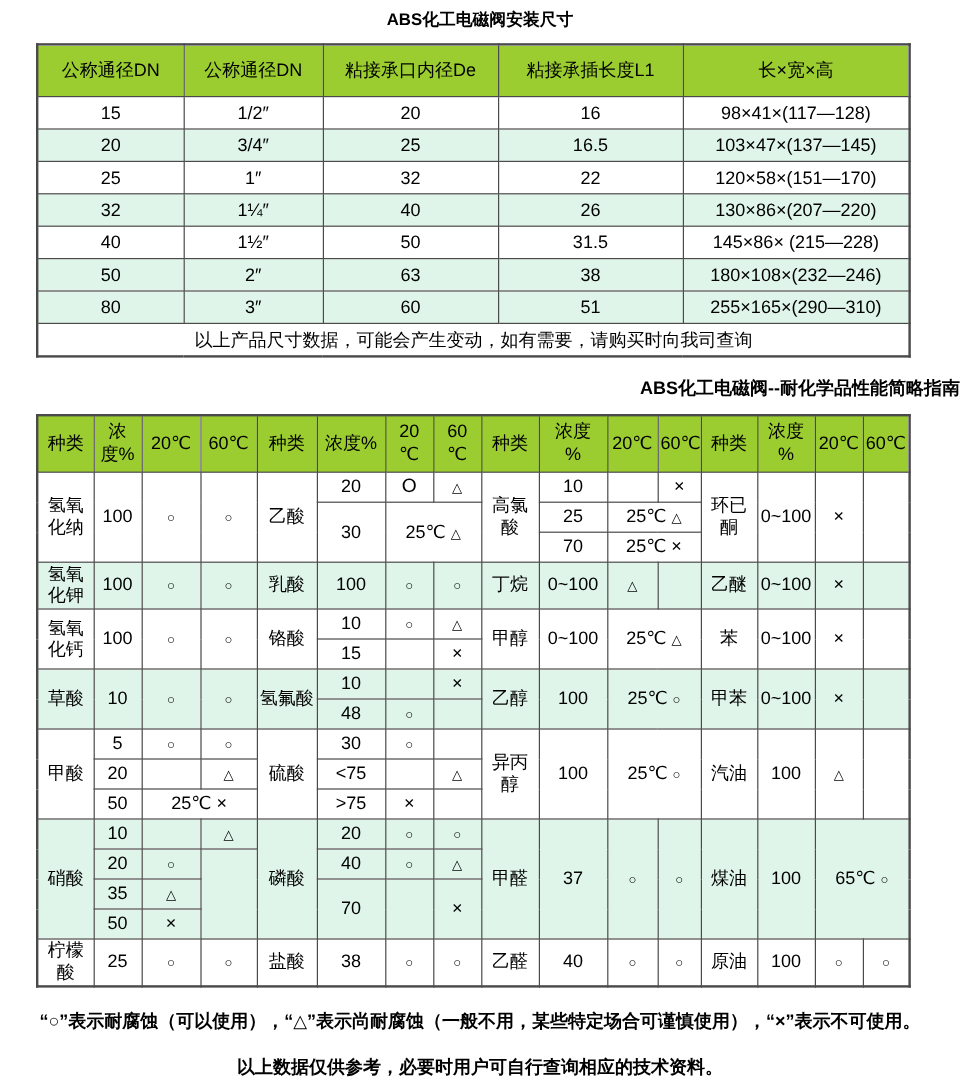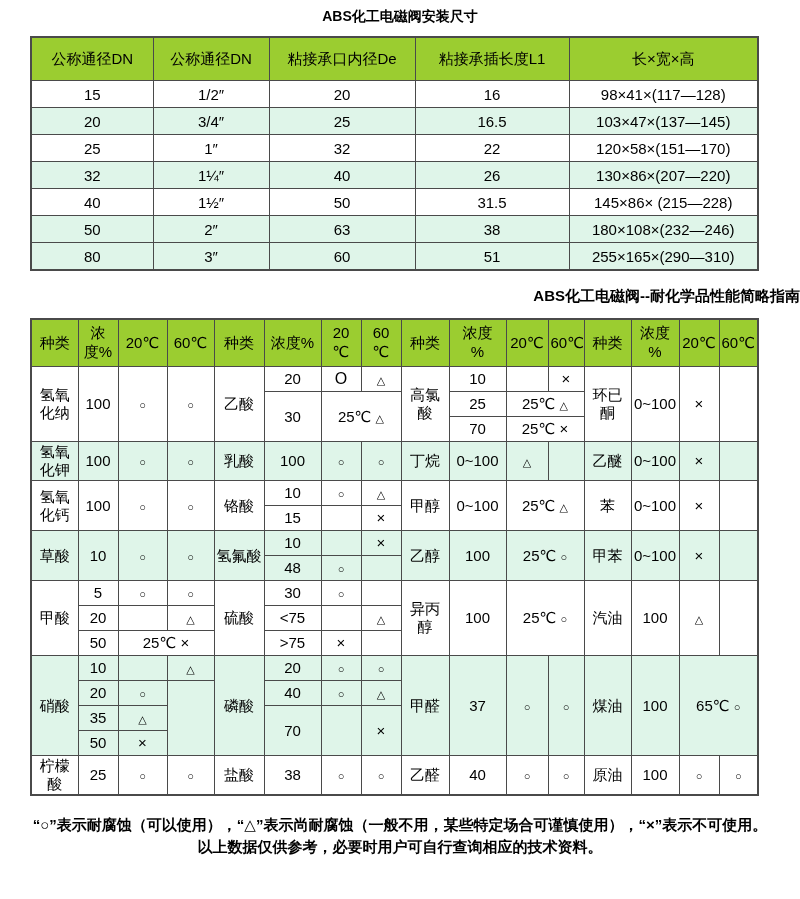--- a/index.html
+++ b/index.html
@@ -42,21 +42,21 @@
   #t1 td{height:24px;}
   #t2 th{height:44px;font-size:15px;}
   #t2 td{height:22px;line-height:1.2;}
   tr.mint td{background:var(--mint);}
   td.bo{font-size:16px;}
   span.sm{font-size:11px;}
   .notes{
     margin-top:18px;padding:0 6px;
     text-align:center;font-weight:bold;font-size:15px;line-height:1.45;
   }
-  .notes p{margin:0;}
+  .notes p{margin:16px;}
 </style>
 </head>
 <body>
 
 <div>
 
   <div class="title">ABS化工电磁阀安装尺寸</div>
 
   <table id="t1">
     <colgroup>
@@ -117,20 +117,23 @@
           <td>63</td>
           <td>38</td>
           <td>180×108×(232—246)</td>
         </tr>
         <tr class="mint">
           <td>80</td>
           <td>3″</td>
           <td>60</td>
           <td>51</td>
           <td>255×165×(290—310)</td>
+        </tr>
+        <tr>
+          <td colspan="5">以上产品尺寸数据，可能会产生变动，如有需要，请购买时向我司查询</td>
         </tr>
       </tbody>
   </table>
 
   <div class="title2">ABS化工电磁阀--耐化学品性能简略指南</div>
 
   <table id="t2">
     <colgroup>
       <col style="width:47px">
         <col style="width:40px">

